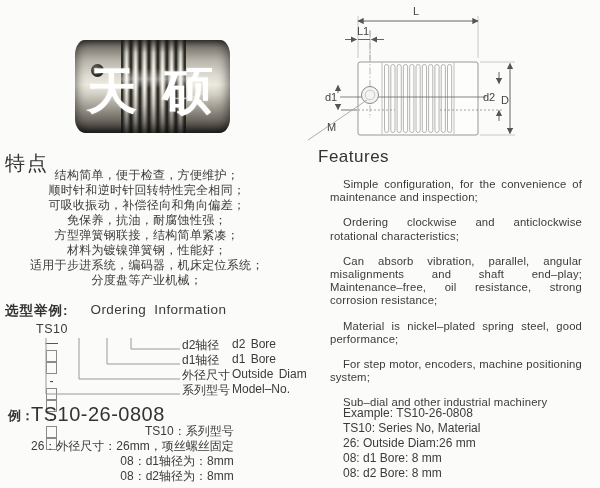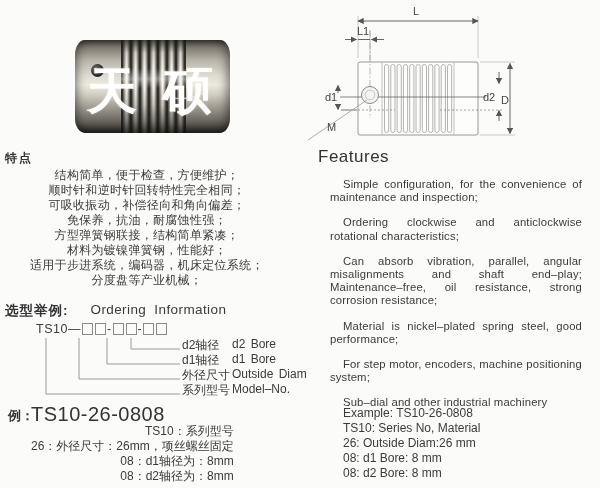--- a/index.html
+++ b/index.html
@@ -32,31 +32,31 @@
   }
   .wm{
     position:absolute; left:12px; top:26px; display:flex; gap:26px;
     color:#fff; font-size:50px; line-height:1; font-weight:bold;
     font-family:"DejaVu Serif", serif; text-shadow:0 0 2px rgba(255,255,255,.45);
   }
   
   .diagram{position:absolute; left:300px; top:0; width:300px; height:158px;}
   .diagram text{font-family:"Liberation Sans",sans-serif; font-size:11px; fill:#444;}
   
-  .h-zh{position:absolute; left:5px; top:150px; font-size:12px; font-weight:bold; color:#333; letter-spacing:2px;}
+  .h-zh{position:absolute; left:5px; top:150px; font-size:20px; font-weight:normal; color:#333; letter-spacing:2px;}
   .zh-list{position:absolute; left:30px; top:168px; font-size:12px; line-height:15px; letter-spacing:.3px;text-align:center;}
   
   .h-en{position:absolute; left:318px; top:147px; font-size:17px; color:#333; letter-spacing:.5px;}
   .en-list{position:absolute; left:318px; top:166px; width:276px; font-size:11.3px; line-height:13.2px; letter-spacing:.15px;}
   .en-list p{margin:12px; text-align:justify; text-indent:13px;}
   
   .order-head{position:absolute; left:5px; top:302px; display:flex; gap:22px; font-size:13.5px;}
   .order-head .ozh{font-weight:bold; color:#333; letter-spacing:1px;}
   .order-head .oen{color:#3b3b3b; word-spacing:4px; letter-spacing:.4px;}
-  .ts-code{position:absolute; left:36px; top:322px; display:flex; align-items:center; font-size:12.5px; color:#3b3b3b; letter-spacing:.5px;}
+  .ts-code{position:absolute; left:36px; top:322px; display:flex; align-items:center; font-size:12.5px; color:#3b3b3b; letter-spacing:.5px;flex-direction:column;}
   .ts-code .box{display:inline-block; width:9px; height:10px; border:1px solid #8a8a8a; margin:0 1px; background:transparent;}
   .leaders{position:absolute; left:0; top:318px; width:300px; height:85px;}
   .ord-row{position:absolute; font-size:12px; color:#3b3b3b;}
   .ord-row .rzh{position:absolute; left:182px; white-space:nowrap;}
   .ord-row .ren{position:absolute; left:232px; white-space:nowrap; word-spacing:2px;}
   .r1{top:337px;} .r2{top:352px;} .r3{top:367px;} .r4{top:382px;}
   
   .ex-label{position:absolute; left:8px; top:407px; font-size:13px; font-weight:bold; color:#333;}
   .ex-code{position:absolute; left:31px; top:403px; font-size:20px; color:#333; letter-spacing:.5px;}
   .ex-zh{position:absolute; left:31px; top:424px; font-size:12px; line-height:15px;text-align:right;}

